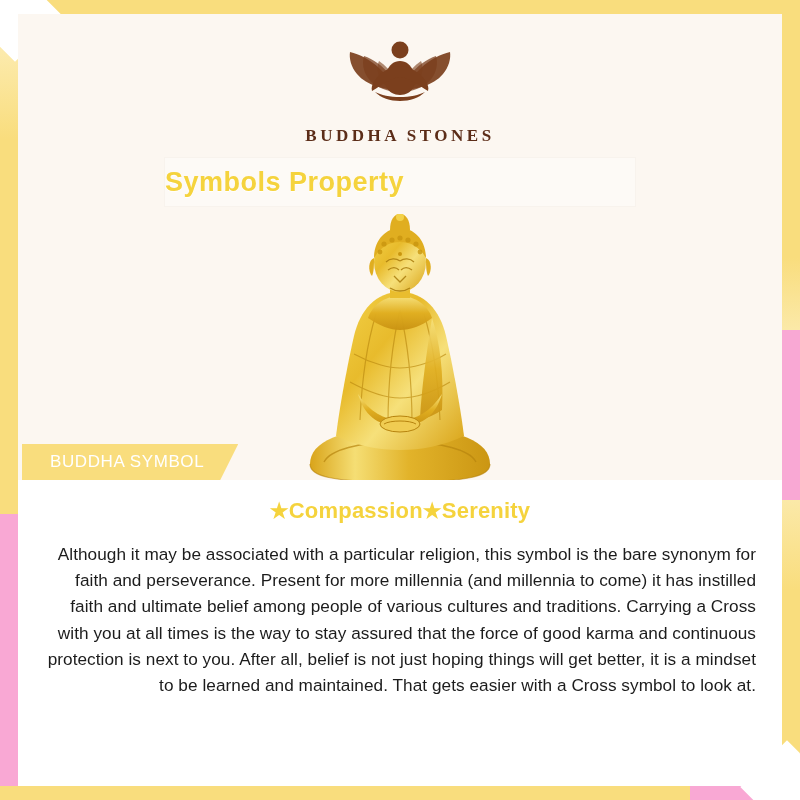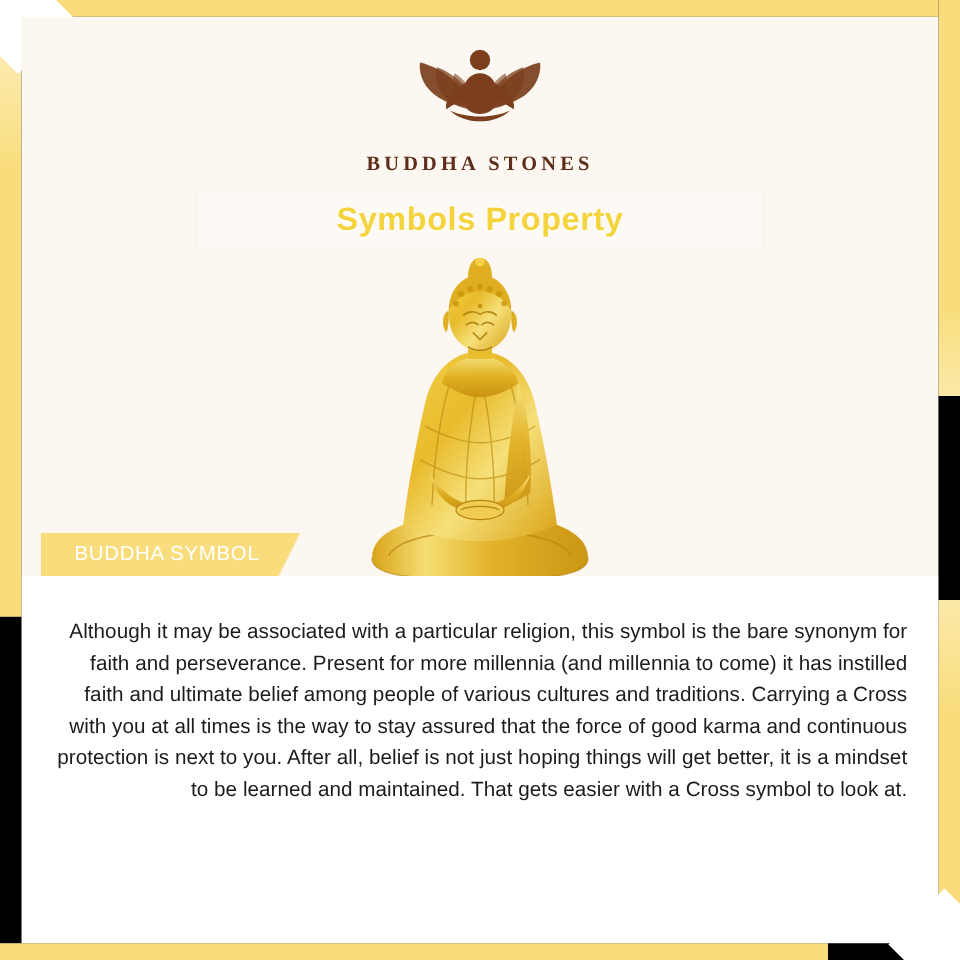--- a/index.html
+++ b/index.html
@@ -10,21 +10,21 @@
     height: 800px;
     font-family: "Liberation Sans", sans-serif;
     background: #ffffff;
   }
 
   .page {
     position: relative;
     width: 800px;
     height: 800px;
     overflow: hidden;
-    background: #000000;
+    background: #f9a8d4;
   }
 
   
   .corner {
     position: absolute;
     background: #f9dd7d;
     z-index: 1;
   }
   .corner-tl-h { top: 0; left: 22px; width: 760px; height: 14px; }
   .corner-tl-v { top: 0; right: 0; width: 18px; height: 330px;
@@ -79,21 +79,20 @@
 
   
   .title-band {
     margin: 12px auto 0 auto;
     width: 470px;
     height: 48px;
     background: #fdfaf6;
     box-shadow: 0 0 0 1px rgba(0,0,0,0.015);
     display: flex;
     align-items: center;
-    justify-content: center;
   }
   .title-band .title-text {
     font-size: 27px;
     font-weight: bold;
     color: #f5d33d;
     letter-spacing: 0.5px;
     text-shadow: 0 1px 0 #fff;
   }
 
   
@@ -103,21 +102,21 @@
     display: flex;
     align-items: flex-start;
     justify-content: center;
     padding-top: 8px;
   }
   .buddha { width: 240px; height: 290px; }
 
   
   .ribbon {
     position: absolute;
-    left: 16px;
+    left: 4px;
     top: 430px;
     height: 36px;
     padding: 0 34px 0 28px;
     background: #f9dd7d;
     display: flex;
     align-items: center;
     clip-path: polygon(0 0, 100% 0, calc(100% - 18px) 100%, 0 100%);
     z-index: 5;
   }
   .ribbon span {
@@ -270,17 +269,20 @@
         <path d="M94 44 C88 46 88 58 92 62 C94 58 94 50 94 44 Z" fill="#e0ae20"></path>
         <path d="M146 44 C152 46 152 58 148 62 C146 58 146 50 146 44 Z" fill="#e0ae20"></path>
       </svg>
     </div>
 
     <div class="ribbon">
       <span>BUDDHA SYMBOL</span>
     </div>
 
     <div class="panel">
+      <div class="subtitle">
+        <span class="star">★</span><span>Compassion</span><span class="star">★</span><span>Serenity</span>
+      </div>
       <p class="body-text">Although it may be associated with a particular religion, this symbol is the bare synonym for faith and perseverance. Present for more millennia (and millennia to come) it has instilled faith and ultimate belief among people of various cultures and traditions. Carrying a Cross with you at all times is the way to stay assured that the force of good karma and continuous protection is next to you. After all, belief is not just hoping things will get better, it is a mindset to be learned and maintained. That gets easier with a Cross symbol to look at.</p>
     </div>
 
   </div>
 </div>
 
 </body></html>

